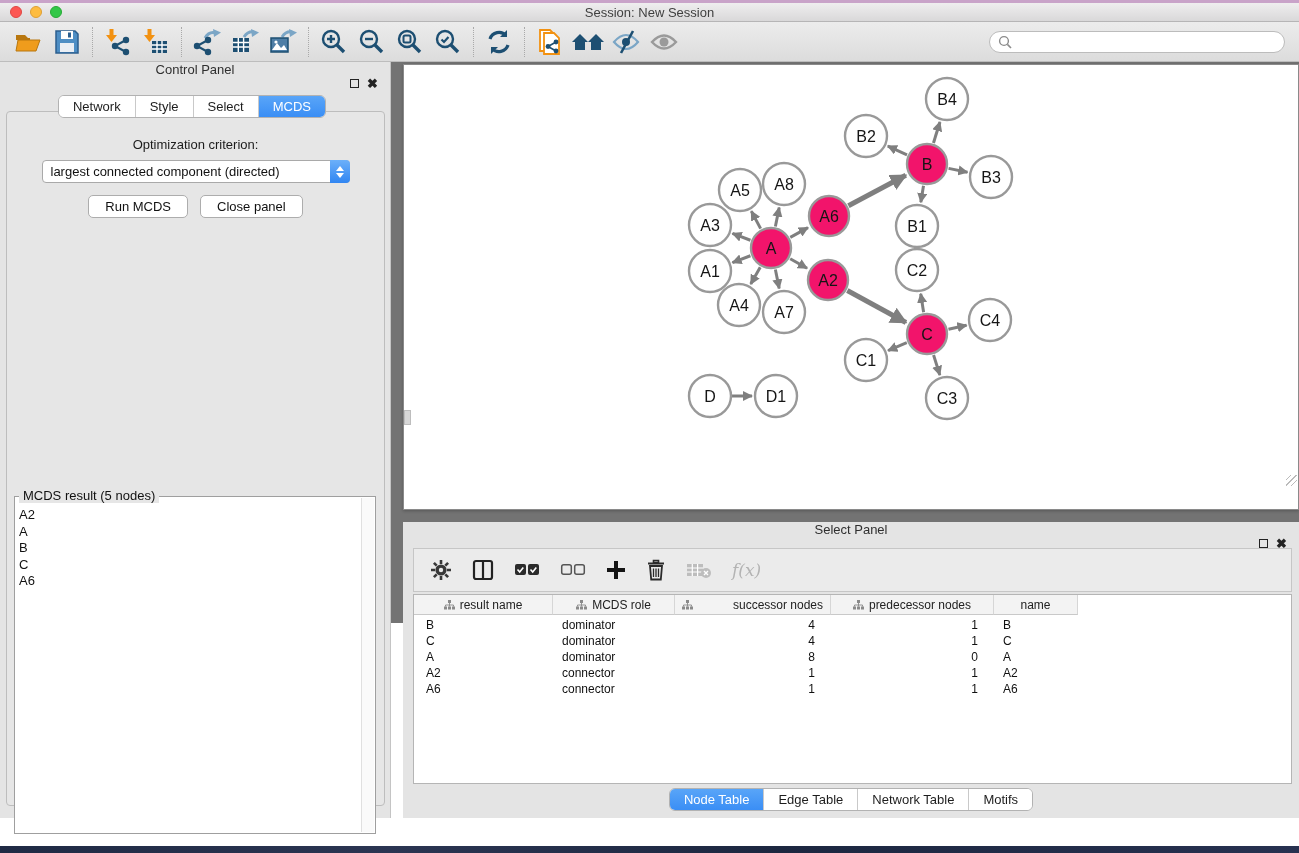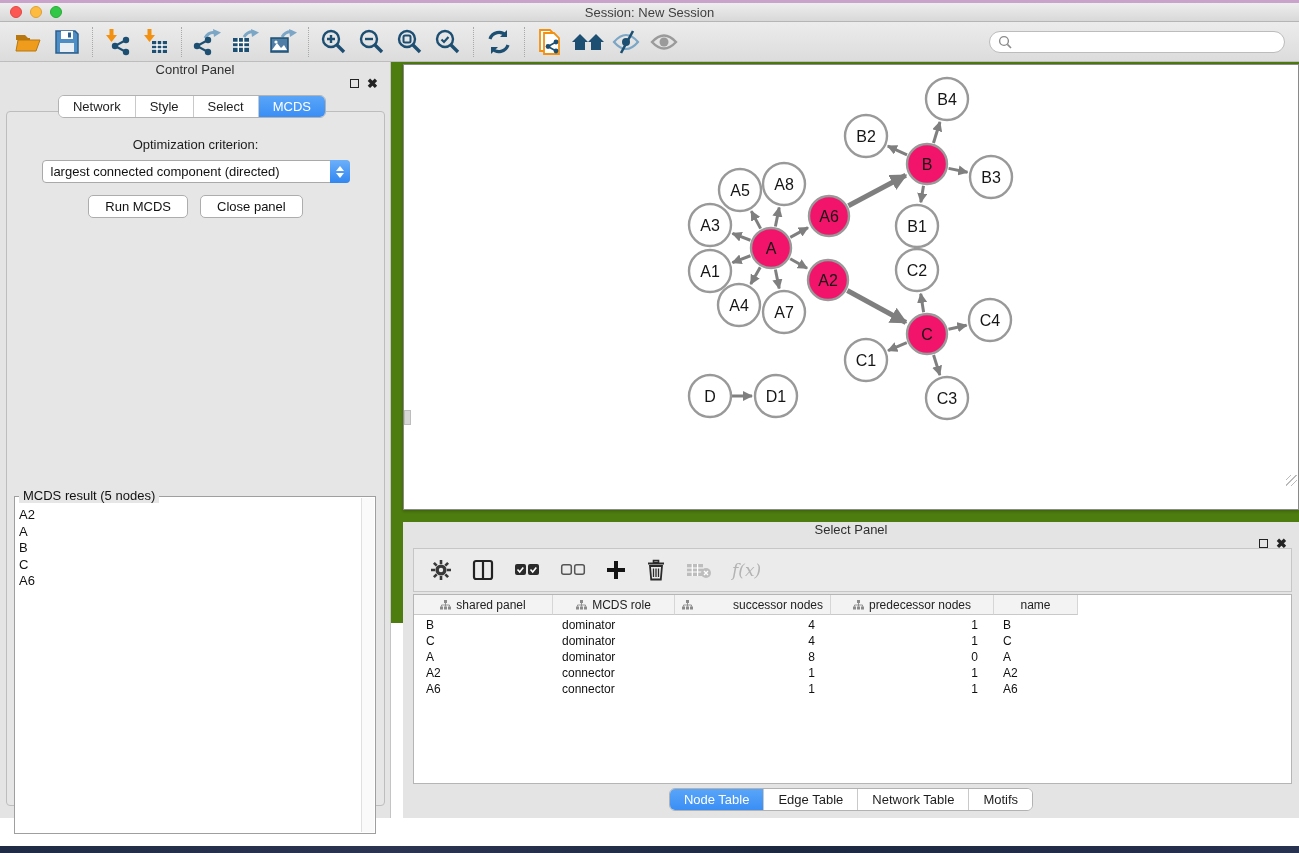--- a/index.html
+++ b/index.html
@@ -1,17 +1,17 @@
 <!DOCTYPE html>
 <html><head>
 <meta charset="utf-8">
 <style>
   * { margin:0; padding:0; box-sizing:border-box; }
   html,body { width:1299px; height:853px; overflow:hidden; font-family:"Liberation Sans",sans-serif; }
-  #app { position:relative; width:1299px; height:623px; background:#4d7c0f; }
+  #app { position:relative; width:1299px; height:623px; background:#737373; }
 
   
   .deskline { position:absolute; left:0; top:0; width:1299px; height:3px; background:#c9a3c9; }
   .titlebar { position:absolute; left:0; top:3px; width:1299px; height:19px;
               background:linear-gradient(#efeeef,#d9d8d9); border-bottom:1px solid #b6b5b6;
               display:flex; align-items:center; }
   .titlebar .title { position:absolute; left:0; right:0; text-align:center; font-size:13px; color:#404040; }
   .lights { display:flex; gap:8px; margin-left:10px; z-index:2; }
   .light { width:12px; height:12px; border-radius:50%; }
   .light.red { background:#fc5753; border:1px solid #df4744; }
@@ -444,21 +444,21 @@
     <div class="tp-table">
       <div class="th-row" id="table-header">
           <div class="th-cell" style="width: 139px;">
             <svg width="11" height="10" viewBox="0 0 11 10">
               <rect x="4" y="0" width="3" height="3" fill="#8a8a8a"></rect>
               <rect x="0" y="6.5" width="3" height="3" fill="#8a8a8a"></rect>
               <rect x="4" y="6.5" width="3" height="3" fill="#8a8a8a"></rect>
               <rect x="8" y="6.5" width="3" height="3" fill="#8a8a8a"></rect>
               <path d="M5.5 3 v2 M1.5 6.5 v-1.5 h8 v1.5 M5.5 5 v1.5" stroke="#8a8a8a" stroke-width="0.9" fill="none"></path>
             </svg>
-            <span>shared panel</span>
+            <span>result name</span>
           </div>
           <div class="th-cell" style="width: 122px;">
             <svg width="11" height="10" viewBox="0 0 11 10">
               <rect x="4" y="0" width="3" height="3" fill="#8a8a8a"></rect>
               <rect x="0" y="6.5" width="3" height="3" fill="#8a8a8a"></rect>
               <rect x="4" y="6.5" width="3" height="3" fill="#8a8a8a"></rect>
               <rect x="8" y="6.5" width="3" height="3" fill="#8a8a8a"></rect>
               <path d="M5.5 3 v2 M1.5 6.5 v-1.5 h8 v1.5 M5.5 5 v1.5" stroke="#8a8a8a" stroke-width="0.9" fill="none"></path>
             </svg>
             <span>MCDS role</span>

